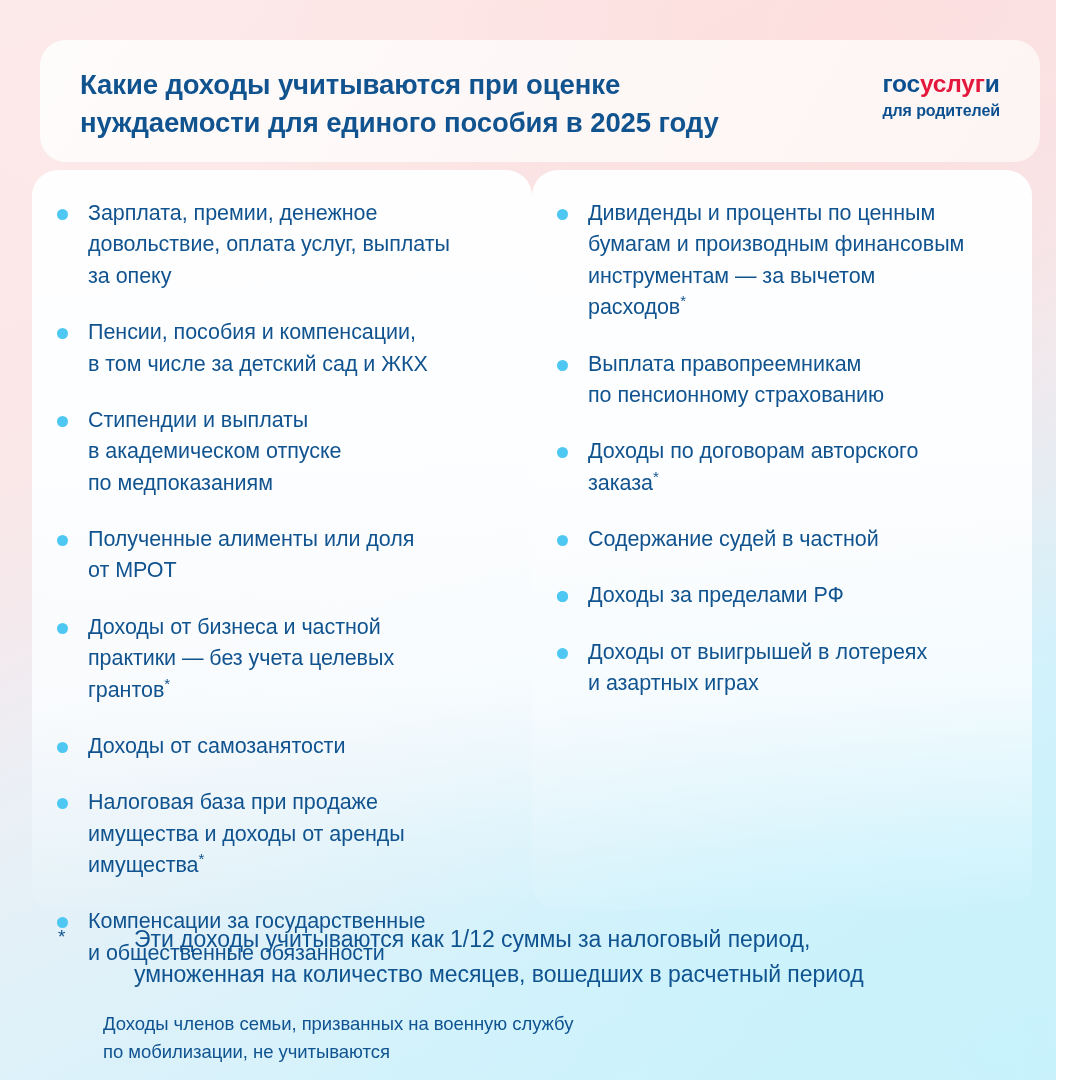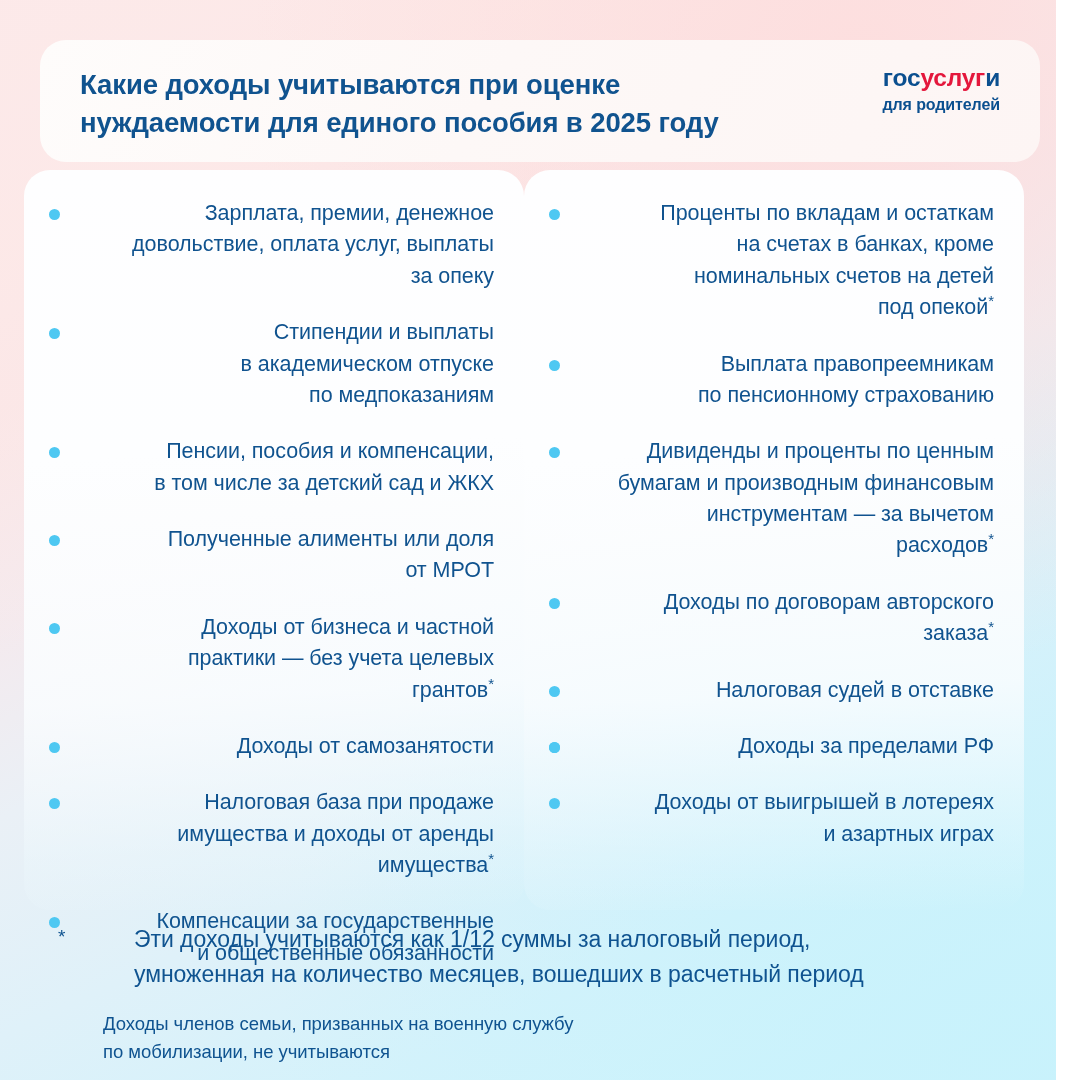--- a/index.html
+++ b/index.html
@@ -66,21 +66,22 @@
     font-weight: bold;
     line-height: 1.38;
     letter-spacing: -0.1px;
     max-width: 720px;
     white-space: pre-line;
     margin: 0;
   }
 
   
   .logo {
-    text-align: right;
+    margin-top: 6px;
+    text-align: left;
     line-height: 1;
     user-select: none;
   }
   .logo-word {
     font-size: 24.5px;
     font-weight: bold;
     letter-spacing: -0.2px;
     white-space: nowrap;
   }
   .logo-a { color: #0b4f8f; }
@@ -91,27 +92,26 @@
     font-size: 16px;
     font-weight: bold;
     color: #0b4f8f;
     letter-spacing: -0.1px;
     white-space: nowrap;
   }
 
   
   .columns {
     position: absolute;
-    left: 24px;
+    left: 32px;
     top: 170px;
     width: 1000px;
     height: 740px;
     display: flex;
     z-index: 2;
-    text-align: right;
   }
   .col-card {
     flex: 1 1 0;
     border-radius: 26px;
     box-sizing: border-box;
     padding: 28px 30px 20px 18px;
     background: linear-gradient(177deg,
         #fefeff 0%,
         #fdfeff 38%,
         rgba(250,253,255,0.85) 70%,
@@ -201,54 +201,50 @@
       <div class="logo-sub">для родителей</div>
     </div>
   </div>
 
   <div class="columns">
     <div class="col-card">
       <ul class="items">
         <li><span class="dot"></span><span>Зарплата, премии, денежное
 довольствие, оплата услуг, выплаты
 за опеку</span></li>
+        <li><span class="dot"></span><span>Пенсии, пособия и компенсации,
+в том числе за детский сад и ЖКХ</span></li>
         <li><span class="dot"></span><span>Стипендии и выплаты
 в академическом отпуске
 по медпоказаниям</span></li>
-        <li><span class="dot"></span><span>Пенсии, пособия и компенсации,
-в том числе за детский сад и ЖКХ</span></li>
         <li><span class="dot"></span><span>Полученные алименты или доля
 от МРОТ</span></li>
         <li><span class="dot"></span><span>Доходы от бизнеса и частной
 практики — без учета целевых
 грантов<span class="star">*</span></span></li>
         <li><span class="dot"></span><span>Доходы от самозанятости</span></li>
         <li><span class="dot"></span><span>Налоговая база при продаже
 имущества и доходы от аренды
 имущества<span class="star">*</span></span></li>
         <li><span class="dot"></span><span>Компенсации за государственные
 и общественные обязанности</span></li>
       </ul>
     </div>
 
     <div class="col-card">
       <ul class="items">
-        <li><span class="dot"></span><span>Проценты по вкладам и остаткам
-на счетах в банках, кроме
-номинальных счетов на детей
-под опекой<span class="star">*</span></span></li>
-        <li><span class="dot"></span><span>Выплата правопреемникам
-по пенсионному страхованию</span></li>
         <li><span class="dot"></span><span>Дивиденды и проценты по ценным
 бумагам и производным финансовым
 инструментам — за вычетом
 расходов<span class="star">*</span></span></li>
+        <li><span class="dot"></span><span>Выплата правопреемникам
+по пенсионному страхованию</span></li>
         <li><span class="dot"></span><span>Доходы по договорам авторского
 заказа<span class="star">*</span></span></li>
-        <li><span class="dot"></span><span>Налоговая судей в отставке</span></li>
+        <li><span class="dot"></span><span>Содержание судей в частной</span></li>
         <li><span class="dot"></span></li>
         <li><span class="dot"></span><span>Доходы за пределами РФ</span></li>
         <li><span class="dot"></span><span>Доходы от выигрышей в лотереях
 и азартных играх</span></li>
       </ul>
     </div>
   </div>
 
   <div class="footnote">
     <div class="fn-row">

